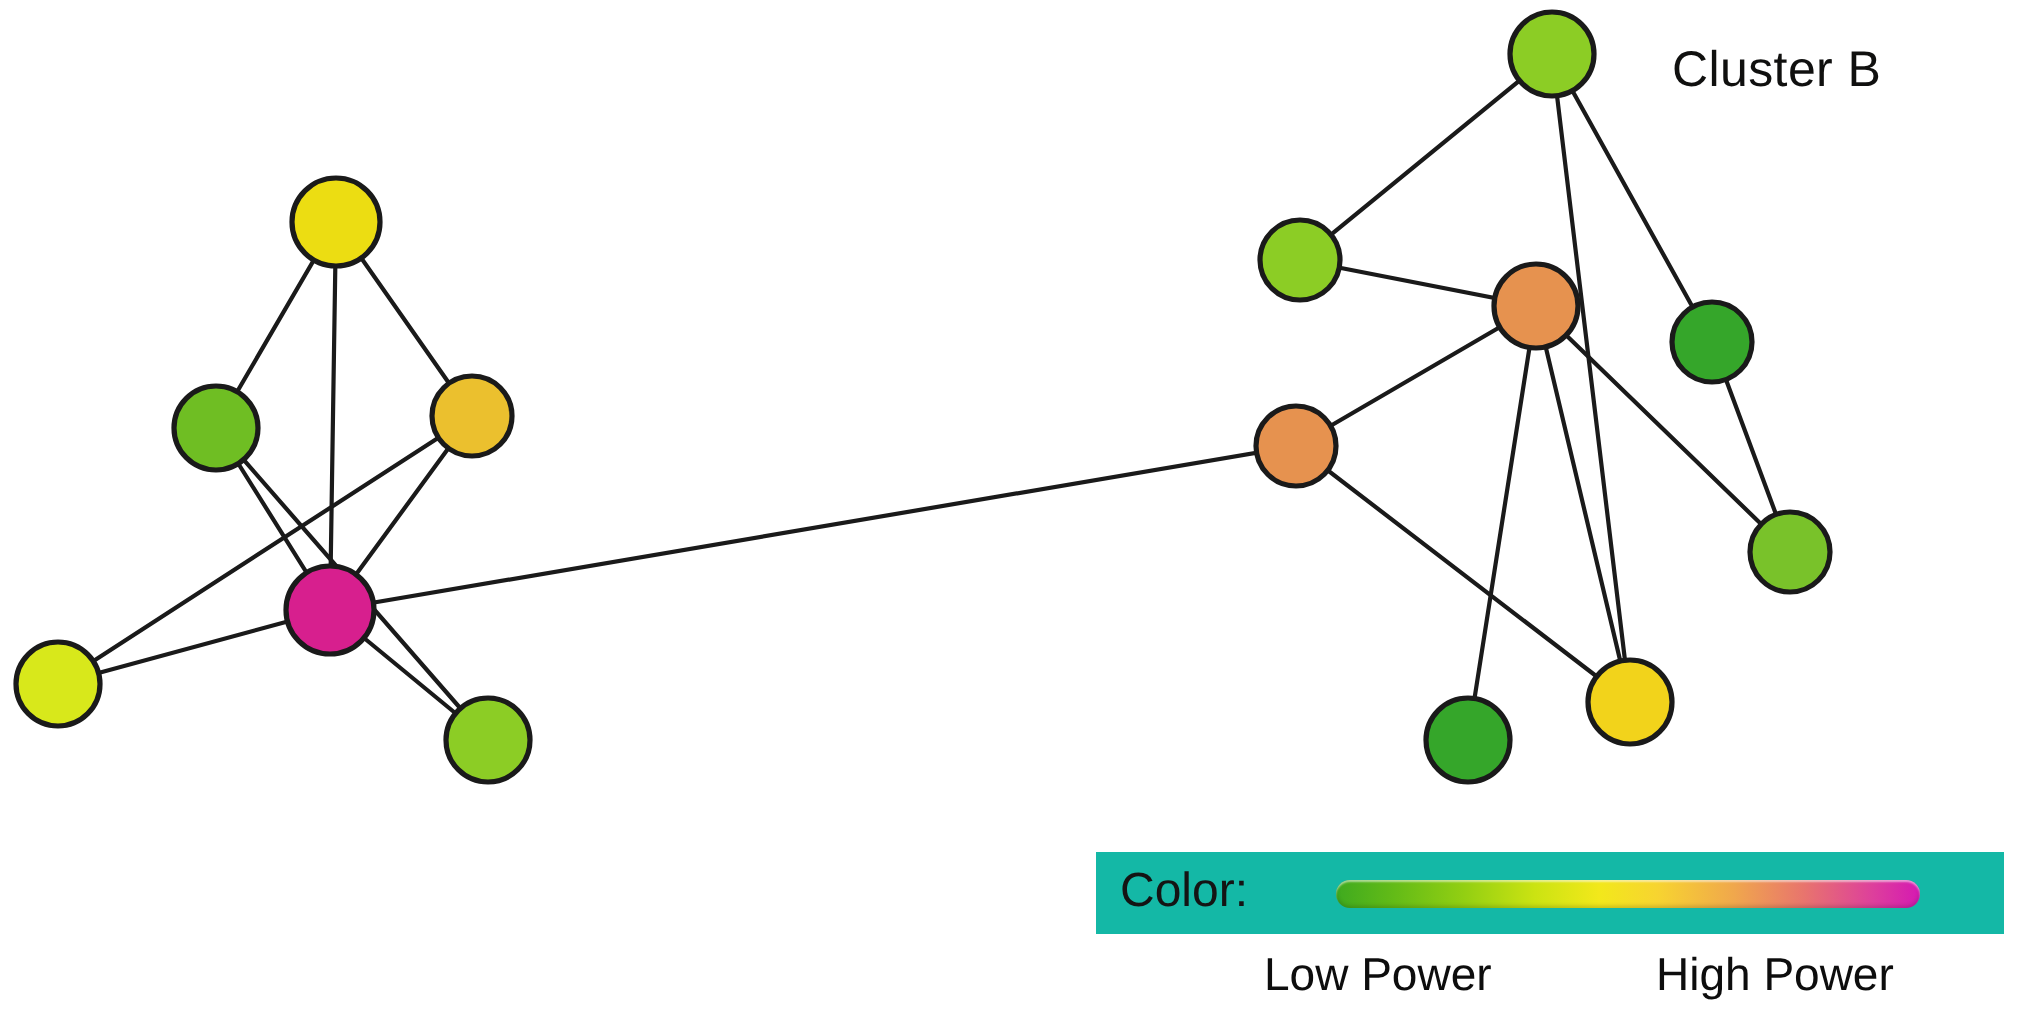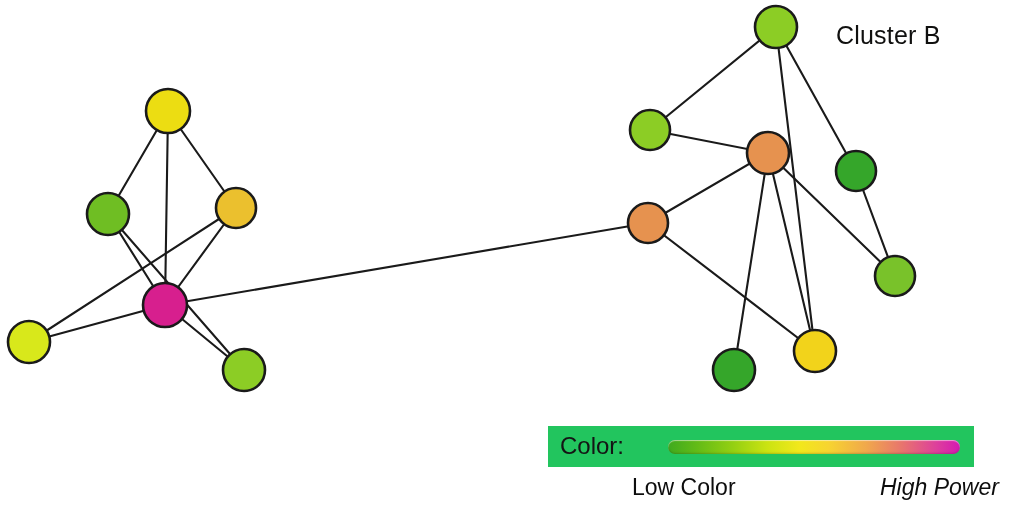--- a/index.html
+++ b/index.html
@@ -47,21 +47,22 @@
   }
   #cluster-a-label { left: 34px; top: 44px; }
   #cluster-b-label { left: 836px; top: 21px; }
 
   #legend-panel {
     position: absolute;
     left: 548px;
     top: 426px;
     width: 426px;
     height: 41px;
-    background: #22c55e;
+    background: #14b8a6;
+    padding-left: 28px;
   }
   #legend-color-label {
     position: absolute;
     left: 12px;
     top: 6px;
     font-family: "Liberation Sans", sans-serif;
     font-size: 24px;
     color: #141414;
     letter-spacing: 0px;
   }
@@ -94,21 +95,21 @@
                 inset 0 -1px 2px rgba(0,0,0,0.18);
   }
   .legend-end-label {
     position: absolute;
     font-family: "Liberation Sans", sans-serif;
     font-size: 23px;
     color: #0d0d0d;
     white-space: nowrap;
   }
   #legend-low-label { left: 632px; top: 474px; }
-  #legend-high-label { left: 880px; top: 474px; font-style: italic; }
+  #legend-high-label { left: 828px; top: 474px; }
 </style>
 </head>
 <body>
 
 <div id="stage">
 
   <svg id="graph" viewBox="0 0 1012 512" xmlns="http://www.w3.org/2000/svg">
     <g id="edges-layer">
         <line x1="168" y1="111" x2="108" y2="214" class="edge" stroke="#1a1a1a" stroke-width="2.1"></line>
         <line x1="168" y1="111" x2="236" y2="208" class="edge" stroke="#1a1a1a" stroke-width="2.1"></line>
@@ -152,17 +153,17 @@
 
   <div class="cluster-label" id="cluster-b-label">Cluster B</div>
 
   <div id="legend-panel">
     <div id="legend-color-label">Color:</div>
     <div id="legend-gradient-wrap">
       <div id="legend-gradient-bar"></div>
     </div>
   </div>
 
-  <div class="legend-end-label" id="legend-low-label">Low Color</div>
+  <div class="legend-end-label" id="legend-low-label">Low Power</div>
 
   <div class="legend-end-label" id="legend-high-label">High Power</div>
 
 </div>
 
 </body></html>

